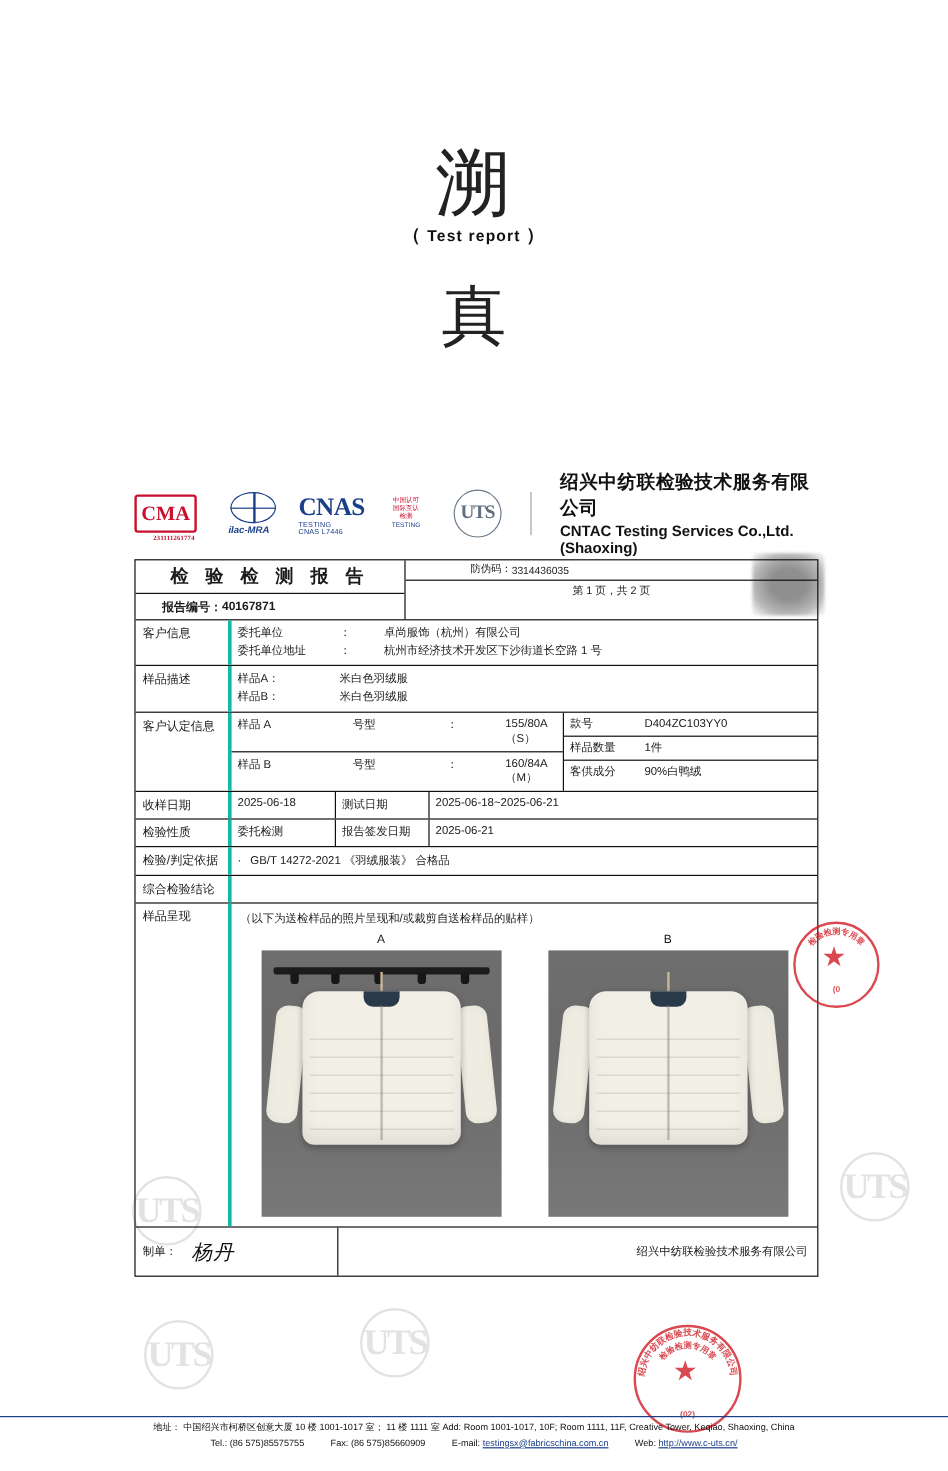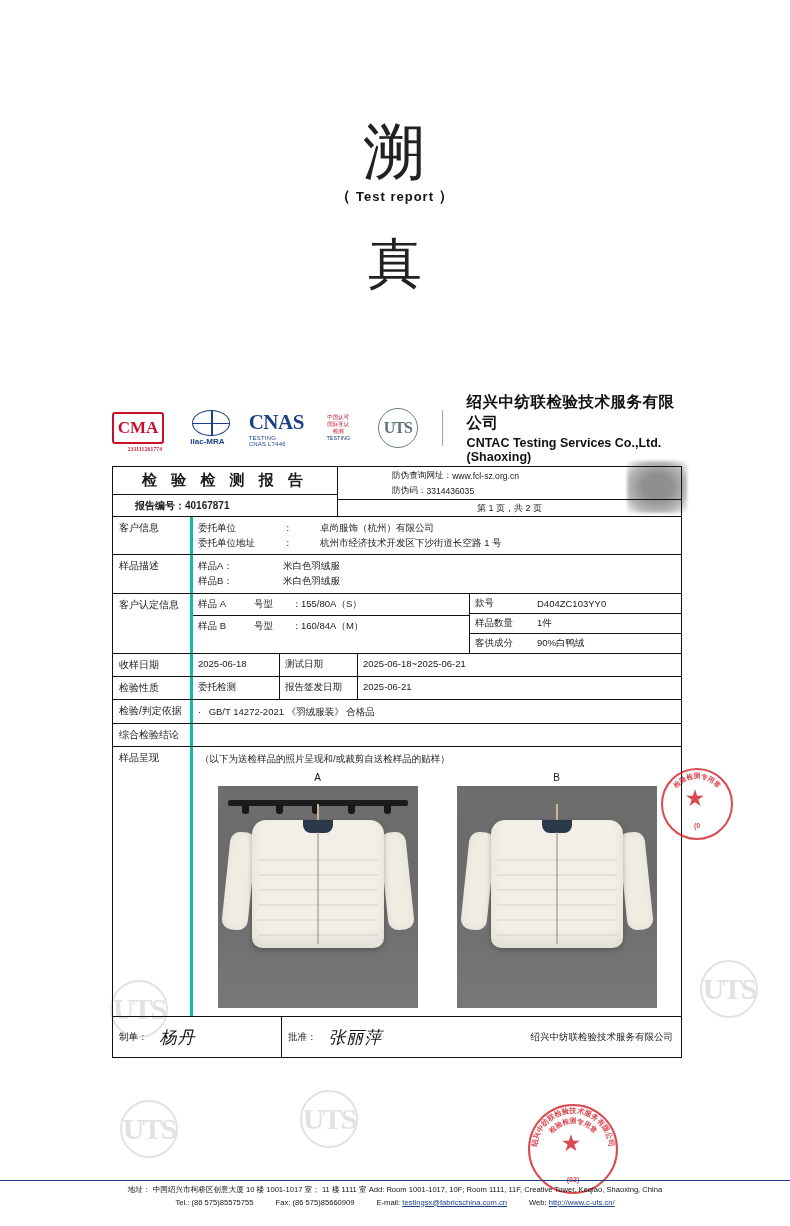--- a/index.html
+++ b/index.html
@@ -69,21 +69,21 @@
   .globe:before {
     content: ""; position: absolute; left: 50%; top: -1px;
     width: 1.4px; height: 26px; background: #1b3f8b;
   }
   .globe:after {
     content: ""; position: absolute; left: -1px; top: 50%;
     width: 38px; height: 1.4px; background: #1b3f8b;
   }
   .ilac-txt {
     position: relative; z-index: 2;
-    font-size: 8px; font-weight: bold; 
+    font-size: 8px; font-weight: bold; font-style: italic;
     color: #1b3f8b; background: rgba(255,255,255,0.75);
     padding: 0 1px;
   }
   .logo-cnas {
     margin-left: 6px;
     display: flex; flex-direction: column; justify-content: center;
   }
   .cnas-main {
     font-size: 21px; font-weight: bold; color: #1b3f8b;
     font-family: "Liberation Serif", serif; letter-spacing: -0.5px;
@@ -168,21 +168,21 @@
 
   .kv { display: flex; line-height: 1.55; gap: 27px; }
   .kv .k { width: 58px; min-width: 58px; }
   .kv .sep { width: 10px; }
   .kv .v { flex: 1; }
 
   
   .split { display: flex; flex: 1; }
   .split-l { flex: 1; }
   .split-r { width: 212px; border-left: 1px solid #111; }
-  .sub-row { display: flex; align-items: flex-end; padding: 4px 5px; min-height: 21px; }
+  .sub-row { display: flex; align-items: flex-start; padding: 4px 5px; min-height: 21px; gap: 40px; }
   .sub-row.bb { border-bottom: 1px solid #111; }
   .sub-k { width: 56px; min-width: 56px; }
   .sub-k2 { width: 38px; min-width: 38px; }
   .sub-colon { width: 9px; }
 
   .r-line { display: flex; align-items: center; padding: 3px 5px; min-height: 19px; }
   .r-line.bb { border-bottom: 1px solid #111; }
   .r-k { width: 62px; min-width: 62px; }
 
   
@@ -392,24 +392,20 @@
 
   <div class="head-row">
     <div class="head-left">
       <div class="head-title">检 验 检 测 报 告</div>
       <div class="head-no">
         <span>报告编号：</span>
         <span>40167871</span>
       </div>
     </div>
     <div class="head-right">
-      <div class="head-right-line pad">
-        <span>防伪查询网址：</span>
-        <span>www.fcl-sz.org.cn</span>
-      </div>
       <div class="head-right-line">
         <span>防伪码：</span>
         <span>3314436035</span>
       </div>
       <div class="head-pages">第 1 页，共 2 页</div>
     </div>
   </div>
 
   <div class="row">
     <div class="lbl">客户信息</div>
@@ -540,24 +536,20 @@
     </div>
   </div>
 
   <div class="row">
     <div class="sign-row" style="width:100%;">
       <div class="sign-cell" style="width:168px;">
         <span class="sign-lbl">制单：</span>
         <span class="sign-name">杨丹</span>
       </div>
       <div class="sign-sep"></div>
-      <div class="sign-cell" style="width:210px;">
-        <span class="sign-lbl">批准：</span>
-        <span class="sign-name">张丽萍</span>
-      </div>
       <div class="sign-right">绍兴中纺联检验技术服务有限公司</div>
     </div>
   </div>
 
 </div>
 
 <div class="seal seal-small">
   <svg class="seal-arc" viewBox="0 0 100 100">
     <defs>
       <path id="arcSmall" d="M 12,50 A 38,38 0 1 1 88,50"></path>

